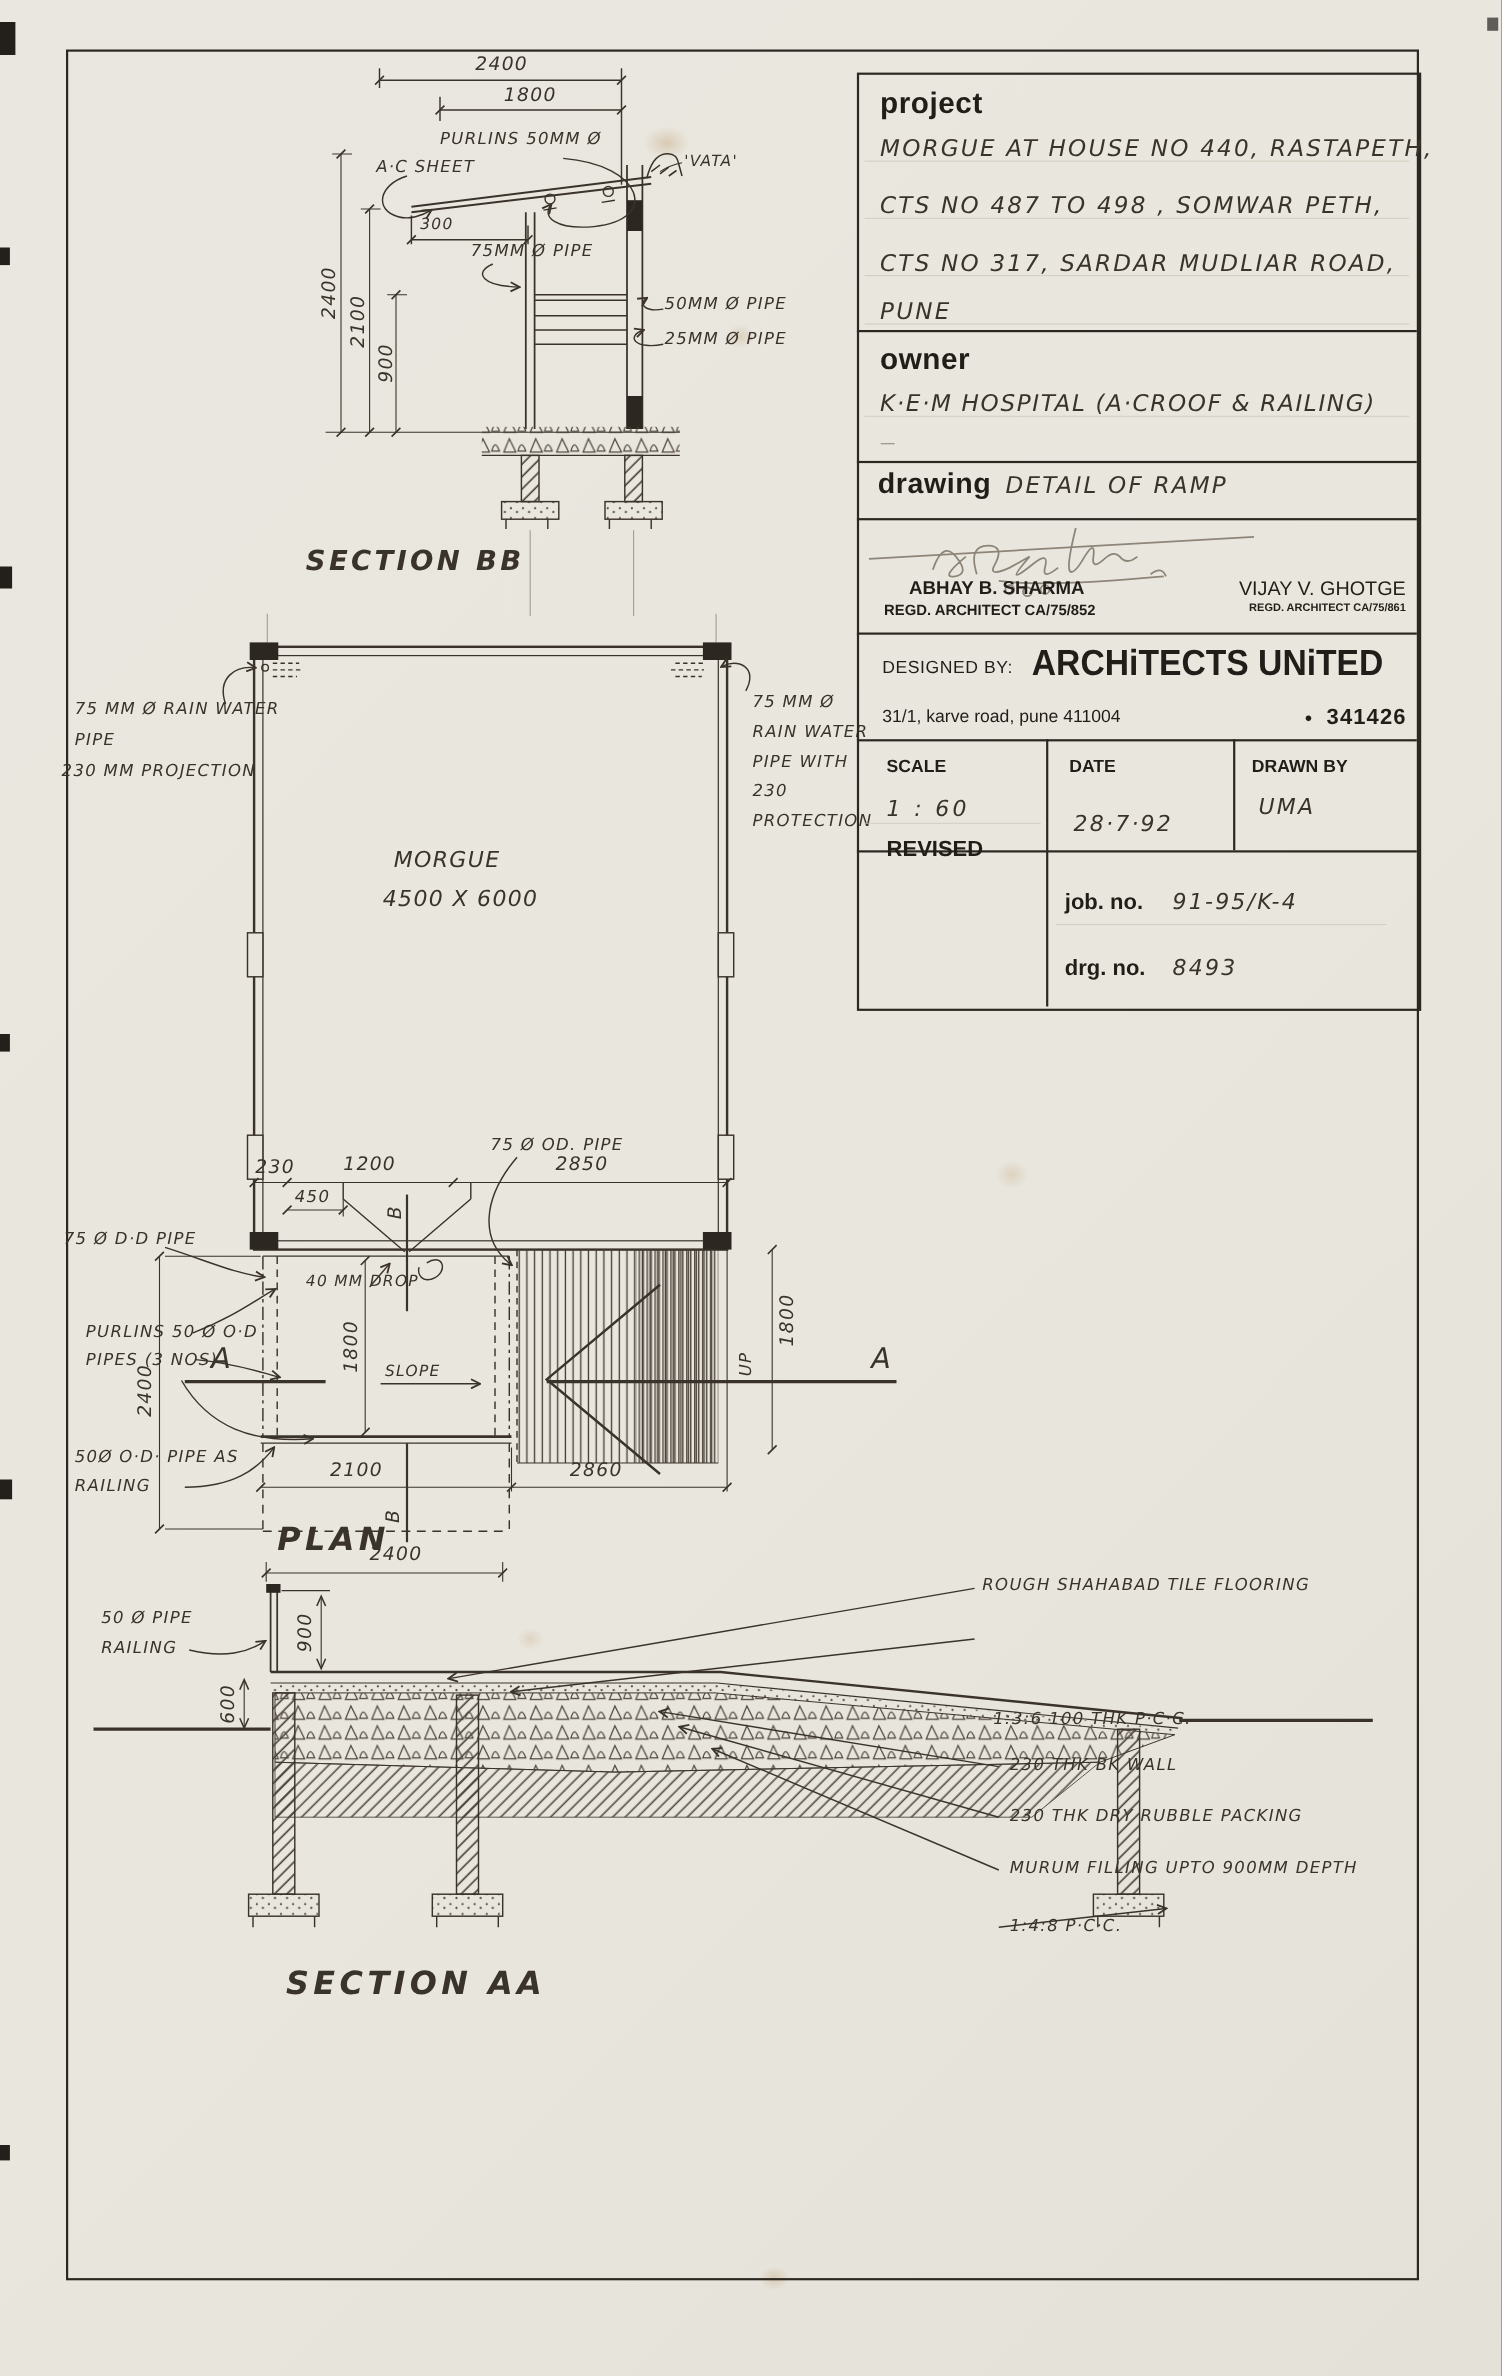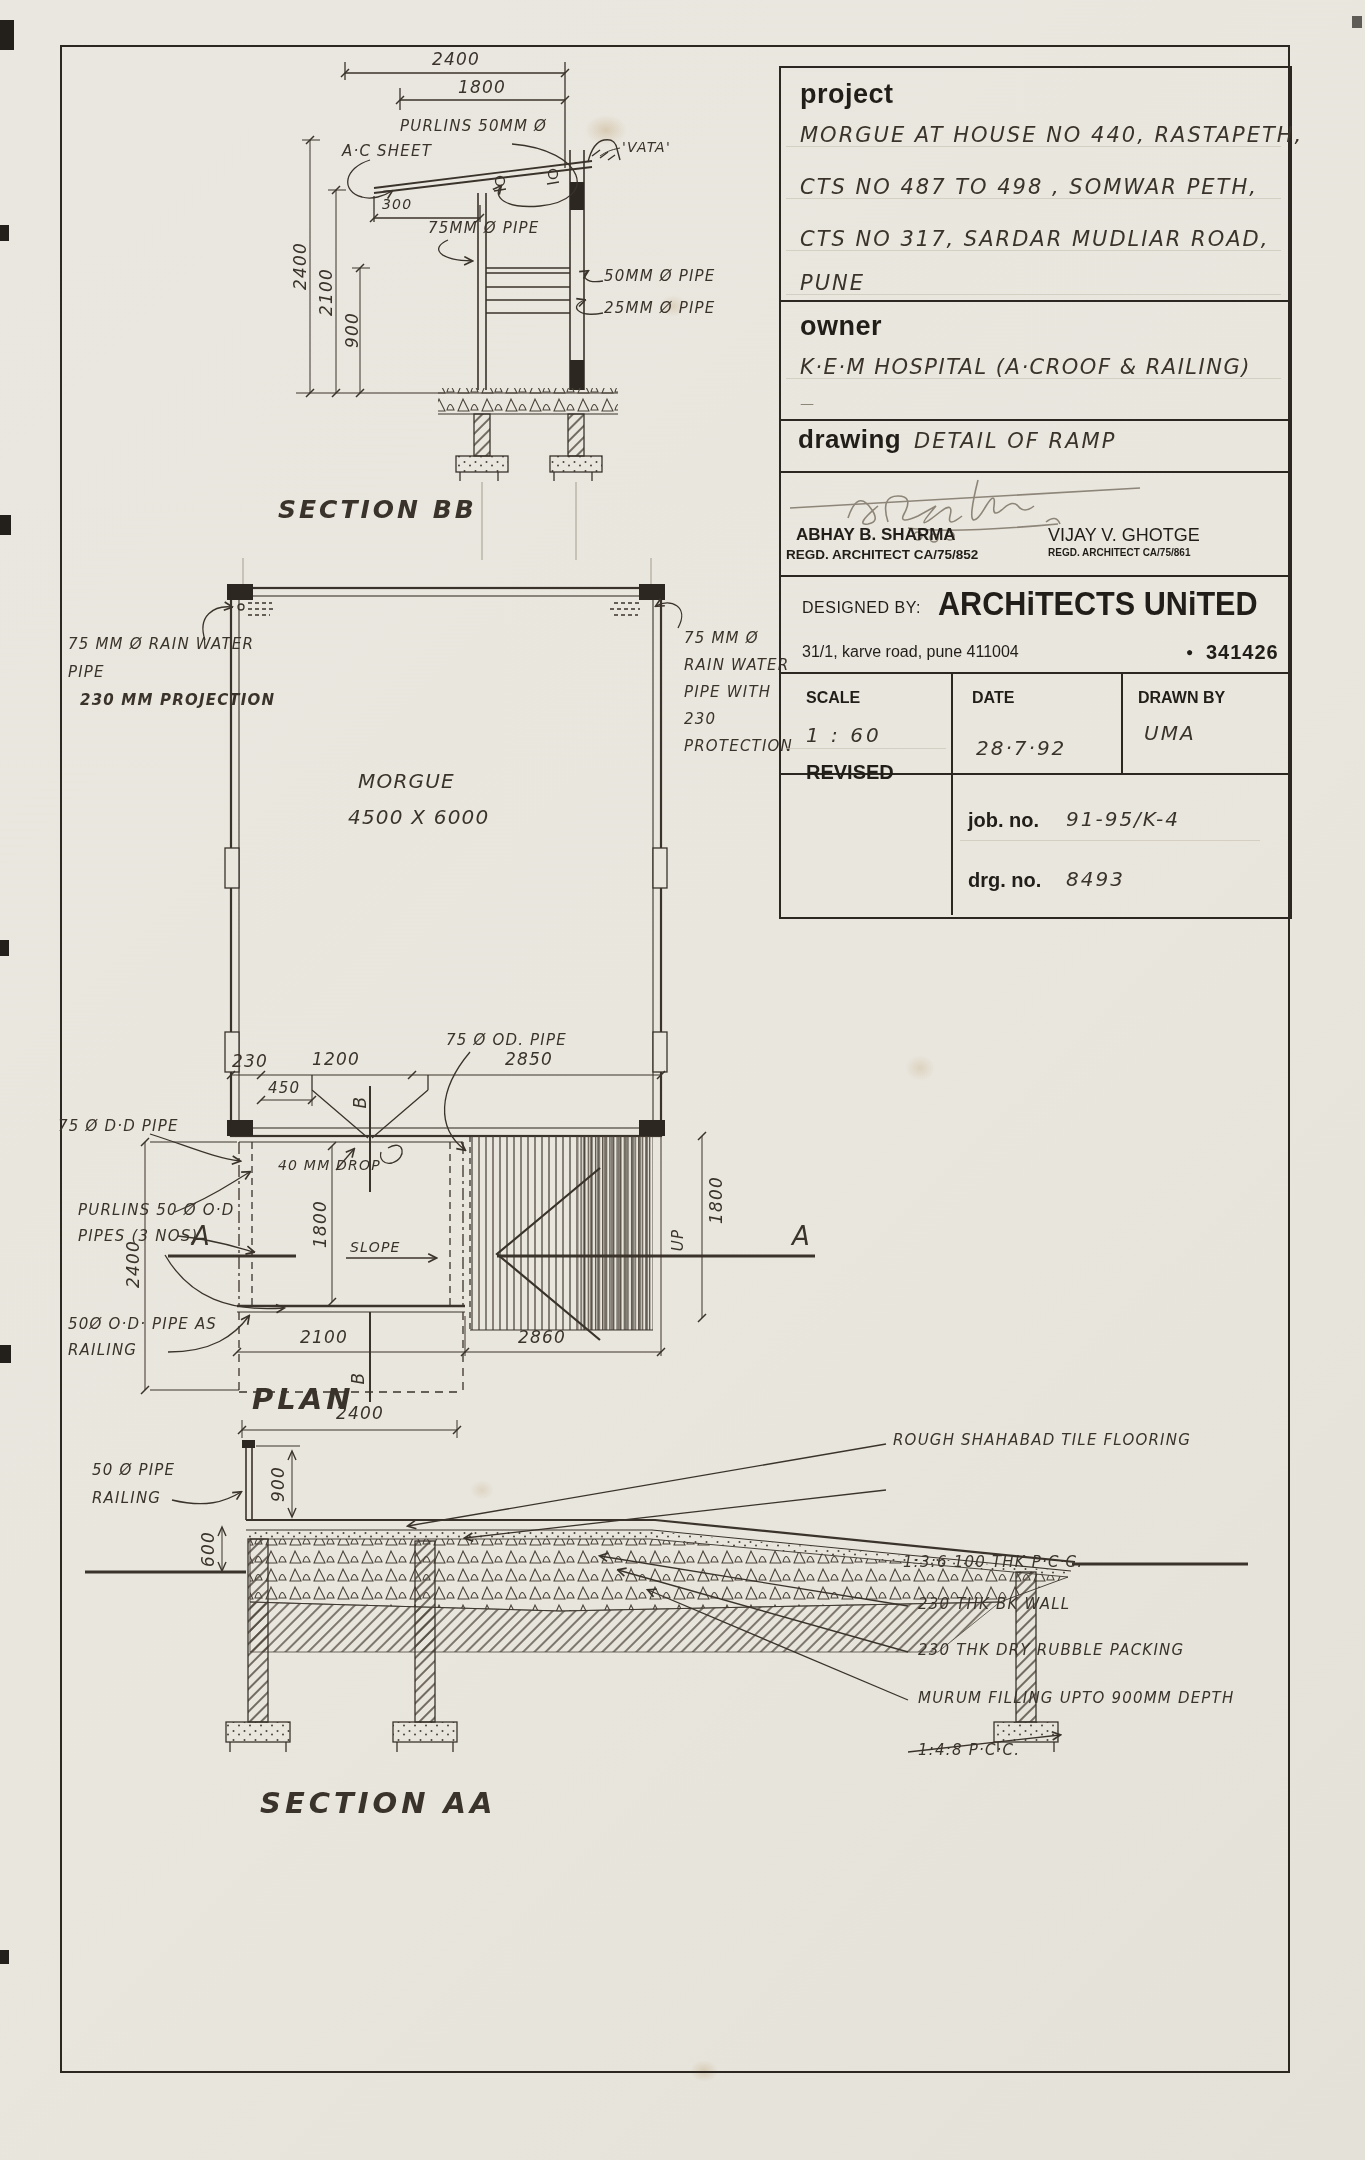--- a/index.html
+++ b/index.html
@@ -10,21 +10,21 @@
   .hw14{font-size:14px}.hw15{font-size:15px}.hw20{font-size:20px}.hw21{font-size:21px}.hw26{font-size:26px}
   .rotc{transform:translate(-50%,-50%) rotate(-90deg);}
   .dt{font-weight:bold;font-size:29px;letter-spacing:4px;}
   .dt2{font-weight:bold;font-size:25px;letter-spacing:3px;}
   .tb{position:absolute;font-family:"Liberation Sans",sans-serif;color:#211d18;white-space:nowrap;line-height:1.05;}
   .b{font-weight:700;}
   .line{position:absolute;background:#2c2721;}
   .guide{position:absolute;height:1px;background:#c9c3b4;opacity:.65;}
   .mark{position:absolute;background:#23201b;}
   .stain{position:absolute;border-radius:50%;pointer-events:none;}
-  .ctr{text-align:left;}
+  .ctr{text-align:right;}
 </style>
 </head>
 <body>
 
 <div id="sheet">
 
   <div class="mark" style="left:0;top:20px;width:14px;height:30px;"></div>
   <div class="mark" style="left:0;top:225px;width:9px;height:16px;"></div>
   <div class="mark" style="left:0;top:515px;width:11px;height:20px;"></div>
   <div class="mark" style="left:0;top:940px;width:9px;height:16px;"></div>
@@ -205,21 +205,21 @@
   <span class="hw hw15" style="left:604px;top:300px;">25MM Ø PIPE</span>
   <span class="hw rotc" style="left:300px;top:266px;">2400</span>
   <span class="hw rotc" style="left:326px;top:292px;">2100</span>
   <span class="hw rotc" style="left:352px;top:330px;">900</span>
   <span class="hw dt2" style="left:278px;top:496px;">SECTION BB</span>
 
   <span class="hw hw20" style="left:358px;top:770px;">MORGUE</span>
   <span class="hw hw20" style="left:348px;top:806px;">4500 X 6000</span>
   <span class="hw hw15" style="left:68px;top:636px;">75 MM Ø RAIN WATER</span>
   <span class="hw hw15" style="left:68px;top:664px;">PIPE</span>
-  <span class="hw hw15" style="left:80px;top:692px;font-weight:bold;">230 MM PROJECTION</span>
+  <span class="hw hw15" style="left:56px;top:692px;">230 MM PROJECTION</span>
   <span class="hw hw15" style="left:684px;top:630px;">75 MM Ø</span>
   <span class="hw hw15" style="left:684px;top:657px;">RAIN WATER</span>
   <span class="hw hw15" style="left:684px;top:684px;">PIPE WITH</span>
   <span class="hw hw15" style="left:684px;top:711px;">230</span>
   <span class="hw hw15" style="left:684px;top:738px;">PROTECTION</span>
   <span class="hw" style="left:232px;top:1052px;">230</span>
   <span class="hw" style="left:312px;top:1050px;">1200</span>
   <span class="hw" style="left:505px;top:1050px;">2850</span>
   <span class="hw hw15" style="left:268px;top:1080px;">450</span>
   <span class="hw hw14" style="left:278px;top:1158px;">40 MM DROP</span>

